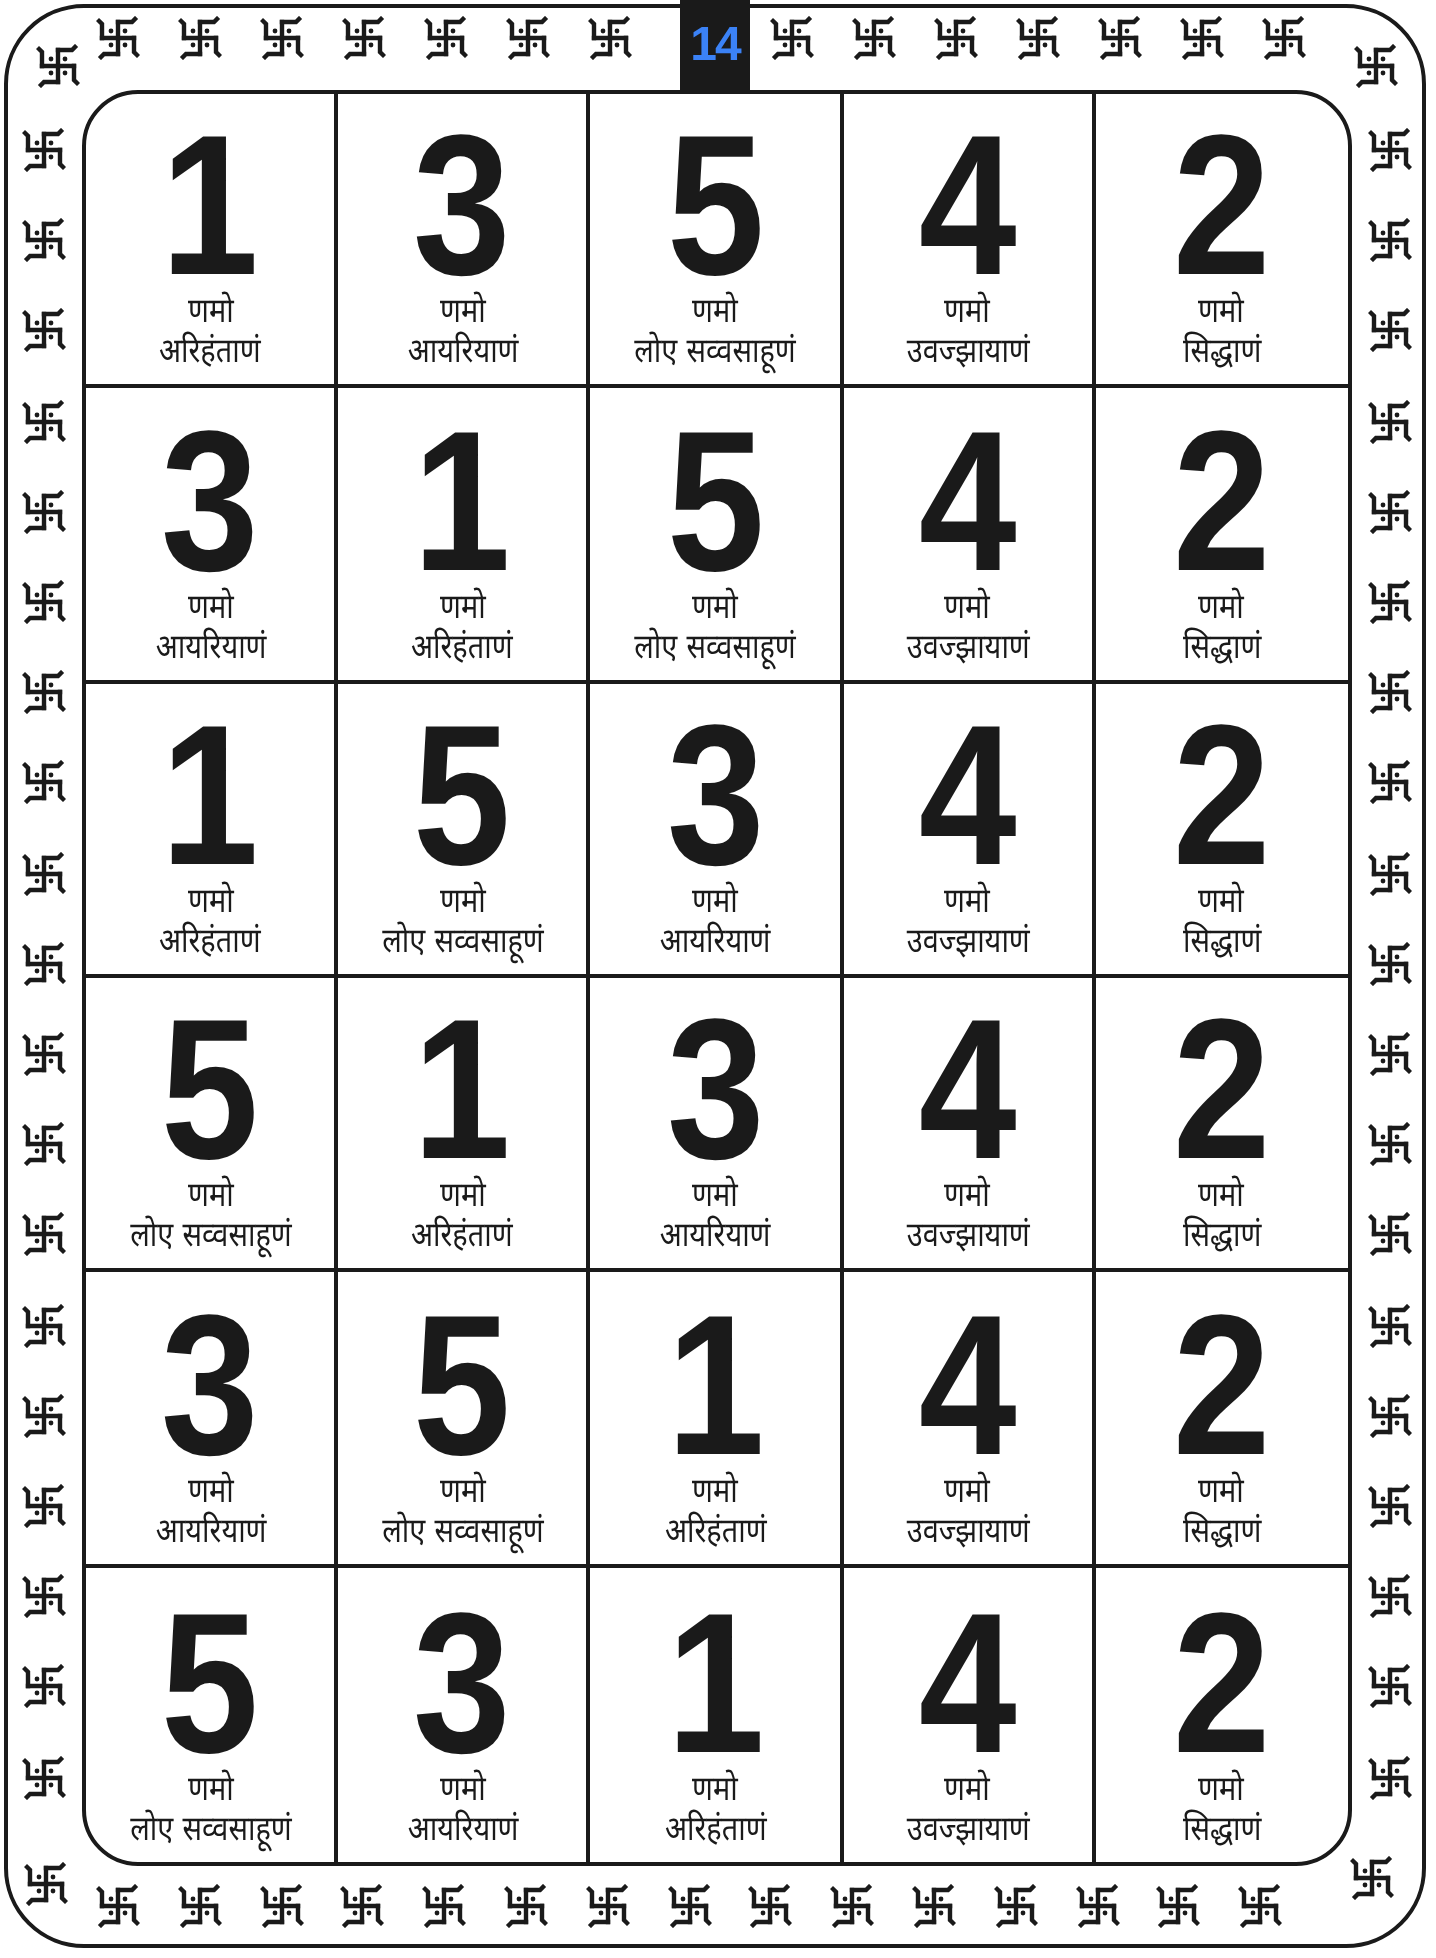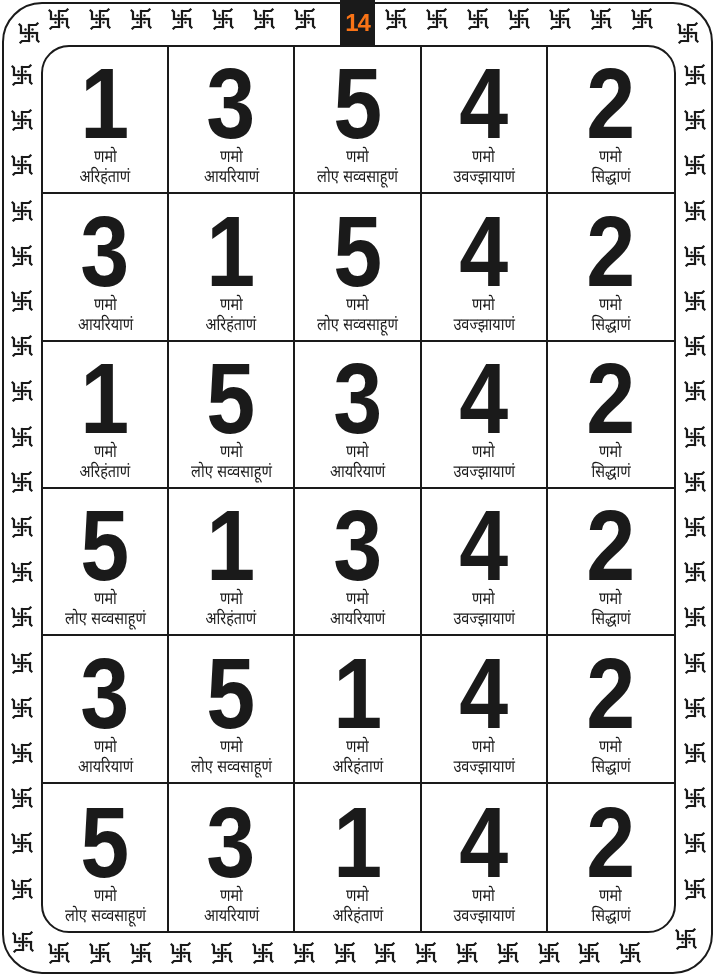--- a/index.html
+++ b/index.html
@@ -3,21 +3,21 @@
 <meta charset="utf-8">
 <style>
   html, body { margin: 0; padding: 0; background: #ffffff; }
   body { width: 718px; height: 979px; position: relative; overflow: hidden; font-family: "DejaVu Sans", sans-serif; }
   .outer {
     position: absolute; left: 2px; top: 2px; width: 711px; height: 972px;
     border: 2px solid #1a1a1a; border-radius: 40px; box-sizing: border-box; background: #fff;
   }
   .page-num {
     position: absolute; left: 340px; top: 0px; width: 35px; height: 45px;
-    background: #1a1a1a; color: #f97316; font-family: "Liberation Sans", sans-serif;
+    background: #1a1a1a; color: #3b82f6; font-family: "Liberation Sans", sans-serif;
     font-weight: bold; font-size: 24px; line-height: 45px; text-align: center; letter-spacing: -1px;
   }
   .sym {
     position: absolute; width: 22px; height: 22px;
   }
   .sym svg { width: 22px; height: 22px; display: block; }
   .grid {
     position: absolute; left: 41px; top: 45px; width: 635px; height: 888px;
     border: 2px solid #1a1a1a; border-radius: 28px; box-sizing: border-box; overflow: hidden;
     display: grid; grid-template-columns: repeat(5, 1fr); grid-template-rows: repeat(6, 1fr);

